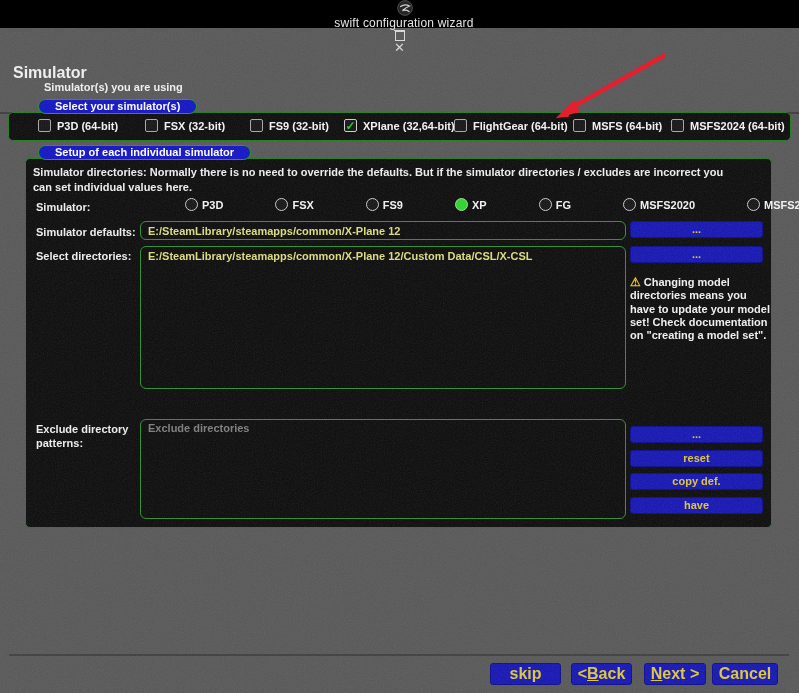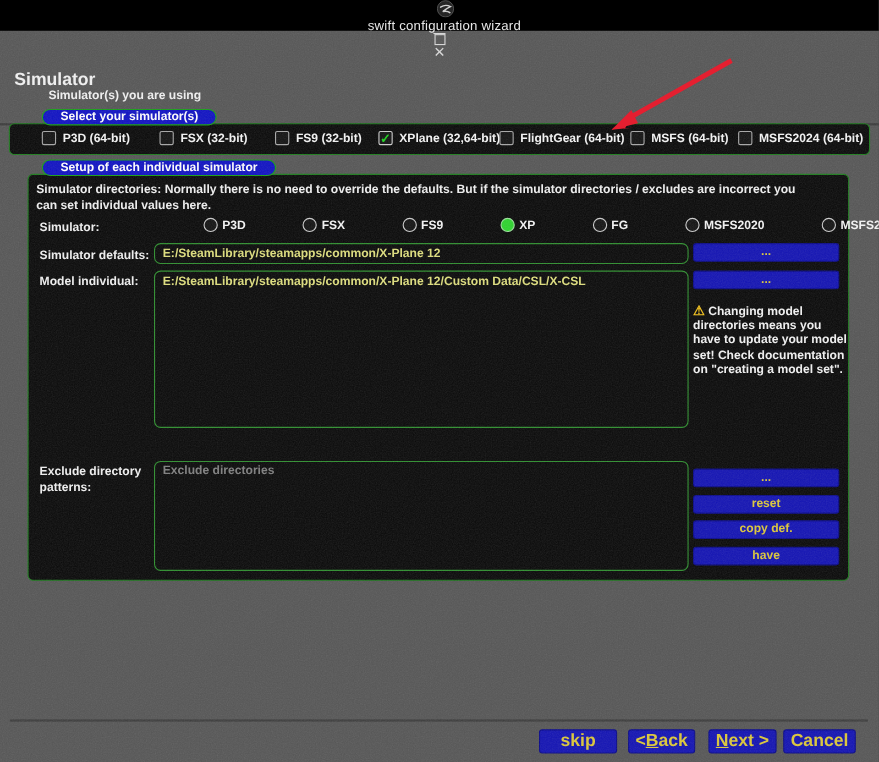--- a/index.html
+++ b/index.html
@@ -223,21 +223,21 @@
     <span class="radio-item">
       <span class="radio-circle"></span>
       <span class="radio-label">MSFS2024</span>
     </span>
   </div>
 
   <div class="row-label" style="left:36px; top:226px;">Simulator defaults:</div>
   <input class="field" id="dir-input" type="text" value="E:/SteamLibrary/steamapps/common/X-Plane 12" style="">
   <div class="btn side-btn" id="btn-browse-dir">...</div>
 
-  <div class="row-label" style="left:36px; top:250px;">Model individual:</div>
+  <div class="row-label" style="left:36px; top:250px;">Select directories:</div>
   <textarea class="field" id="model-text" spellcheck="false" style="">E:/SteamLibrary/steamapps/common/X-Plane 12/Custom Data/CSL/X-CSL</textarea>
   <div class="btn side-btn" id="btn-browse-model">...</div>
 
   <div class="warning"><span class="warn-icon">⚠</span><span>Changing model directories means you have to update your model set! Check documentation on "creating a model set".</span></div>
 
 
   <div class="row-label" style="left:36px; top:423px; width:100px; line-height:1.25;">Exclude directory patterns:</div>
   <textarea class="field" id="exclude-text" spellcheck="false" placeholder="Exclude directories" style=""></textarea>
   <div class="btn side-btn" id="btn-browse-excl">...</div>
   <div class="btn side-btn" id="btn-reset">reset</div>

